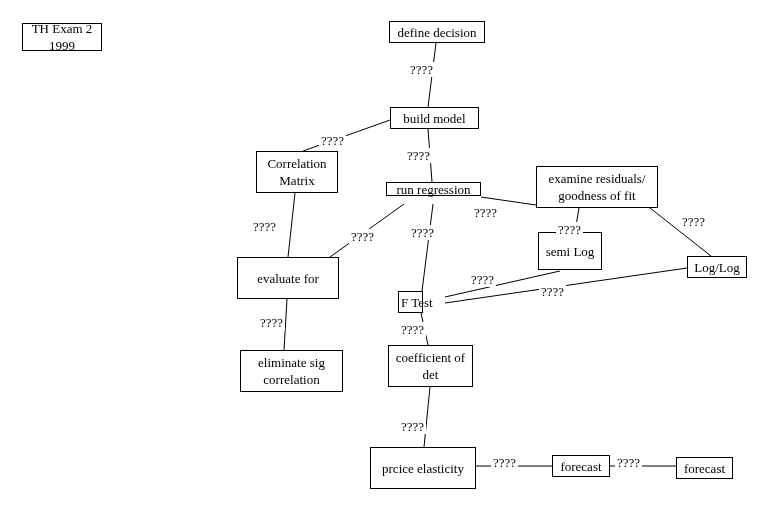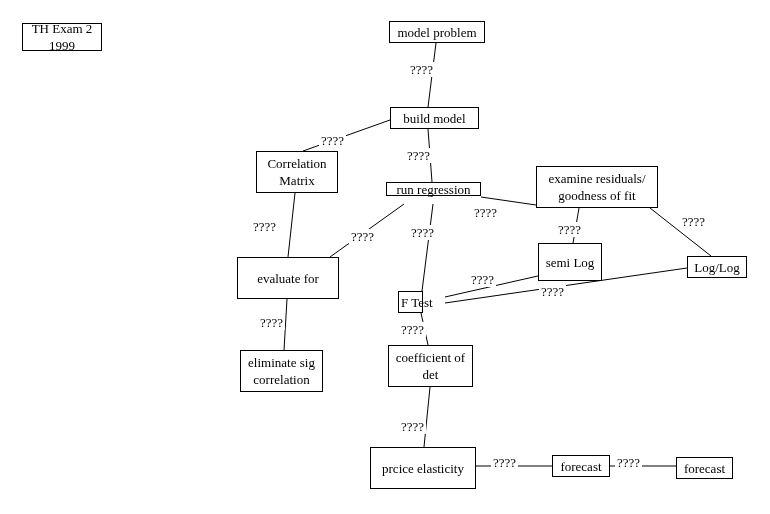--- a/index.html
+++ b/index.html
@@ -75,58 +75,58 @@
       <line x1="610" y1="466" x2="676" y2="466"></line>
     </g>
   </svg>
 
   <div class="node" style="left:22px;top:23px;width:80px;height:28px">
     <div class="node-line">TH Exam 2</div>
     <div class="node-line">1999</div>
   </div>
 
   <div class="node" style="left:389px;top:21px;width:96px;height:22px">
-    <div class="node-line">model problem</div>
+    <div class="node-line">define decision</div>
   </div>
 
   <div class="node" style="left:390px;top:107px;width:89px;height:22px">
     <div class="node-line">build model</div>
   </div>
 
   <div class="node" style="left:256px;top:151px;width:82px;height:42px">
     <div class="node-line">Correlation</div>
     <div class="node-line">Matrix</div>
   </div>
 
   <div class="node" style="left:386px;top:182px;width:95px;height:14px">
     <div class="node-line">run regression</div>
   </div>
 
   <div class="node" style="left:536px;top:166px;width:122px;height:42px">
     <div class="node-line">examine residuals/</div>
     <div class="node-line">goodness of fit</div>
   </div>
 
-  <div class="node" style="left:538px;top:243px;width:64px;height:38px">
+  <div class="node" style="left:538px;top:232px;width:64px;height:38px">
     <div class="node-line">semi Log</div>
   </div>
 
   <div class="node" style="left:687px;top:256px;width:60px;height:22px">
     <div class="node-line">Log/Log</div>
   </div>
 
   <div class="node" style="left:237px;top:257px;width:102px;height:42px">
     <div class="node-line">evaluate for</div>
   </div>
 
   <div class="node" style="left:398px;top:291px;width:25px;height:22px">
     <div class="node-line">F Test</div>
   </div>
 
-  <div class="node" style="left:240px;top:350px;width:83px;height:42px">
+  <div class="node" style="left:240px;top:350px;width:103px;height:42px">
     <div class="node-line">eliminate sig</div>
     <div class="node-line">correlation</div>
   </div>
 
   <div class="node" style="left:388px;top:345px;width:85px;height:42px">
     <div class="node-line">coefficient of</div>
     <div class="node-line">det</div>
   </div>
 
   <div class="node" style="left:370px;top:447px;width:106px;height:42px">

